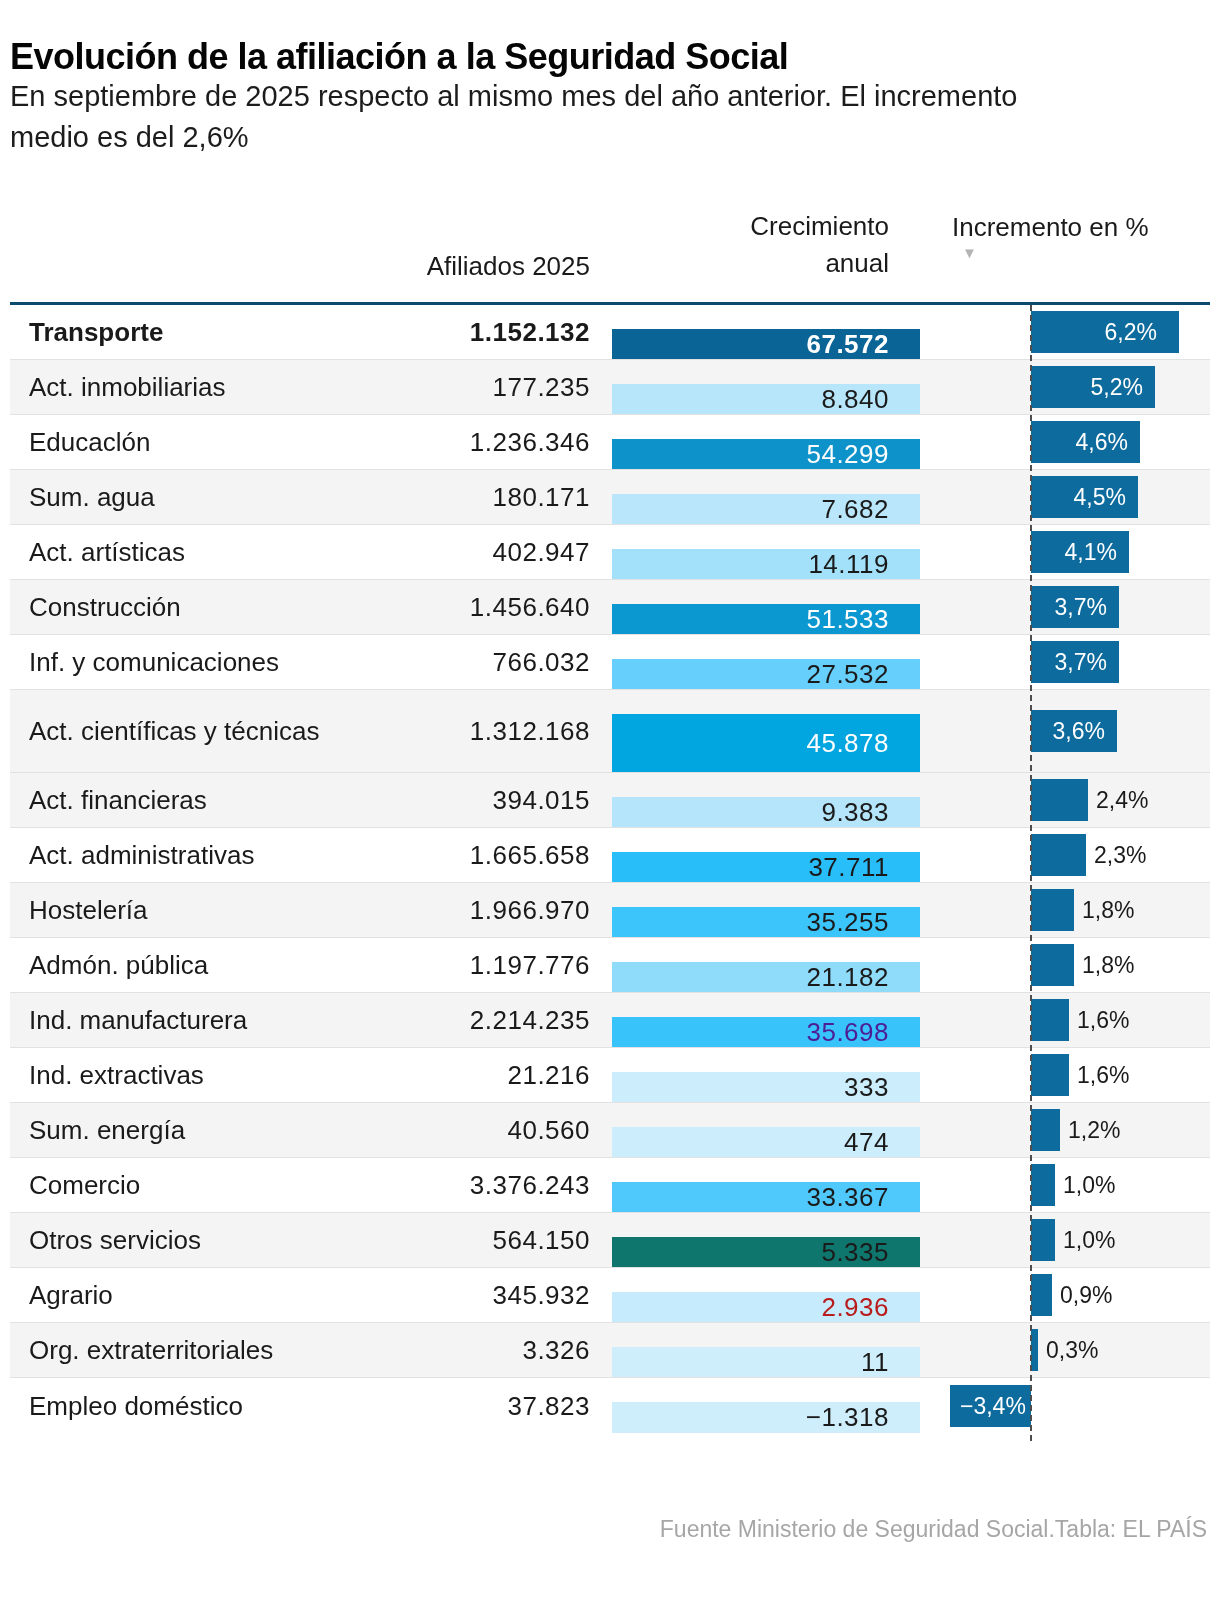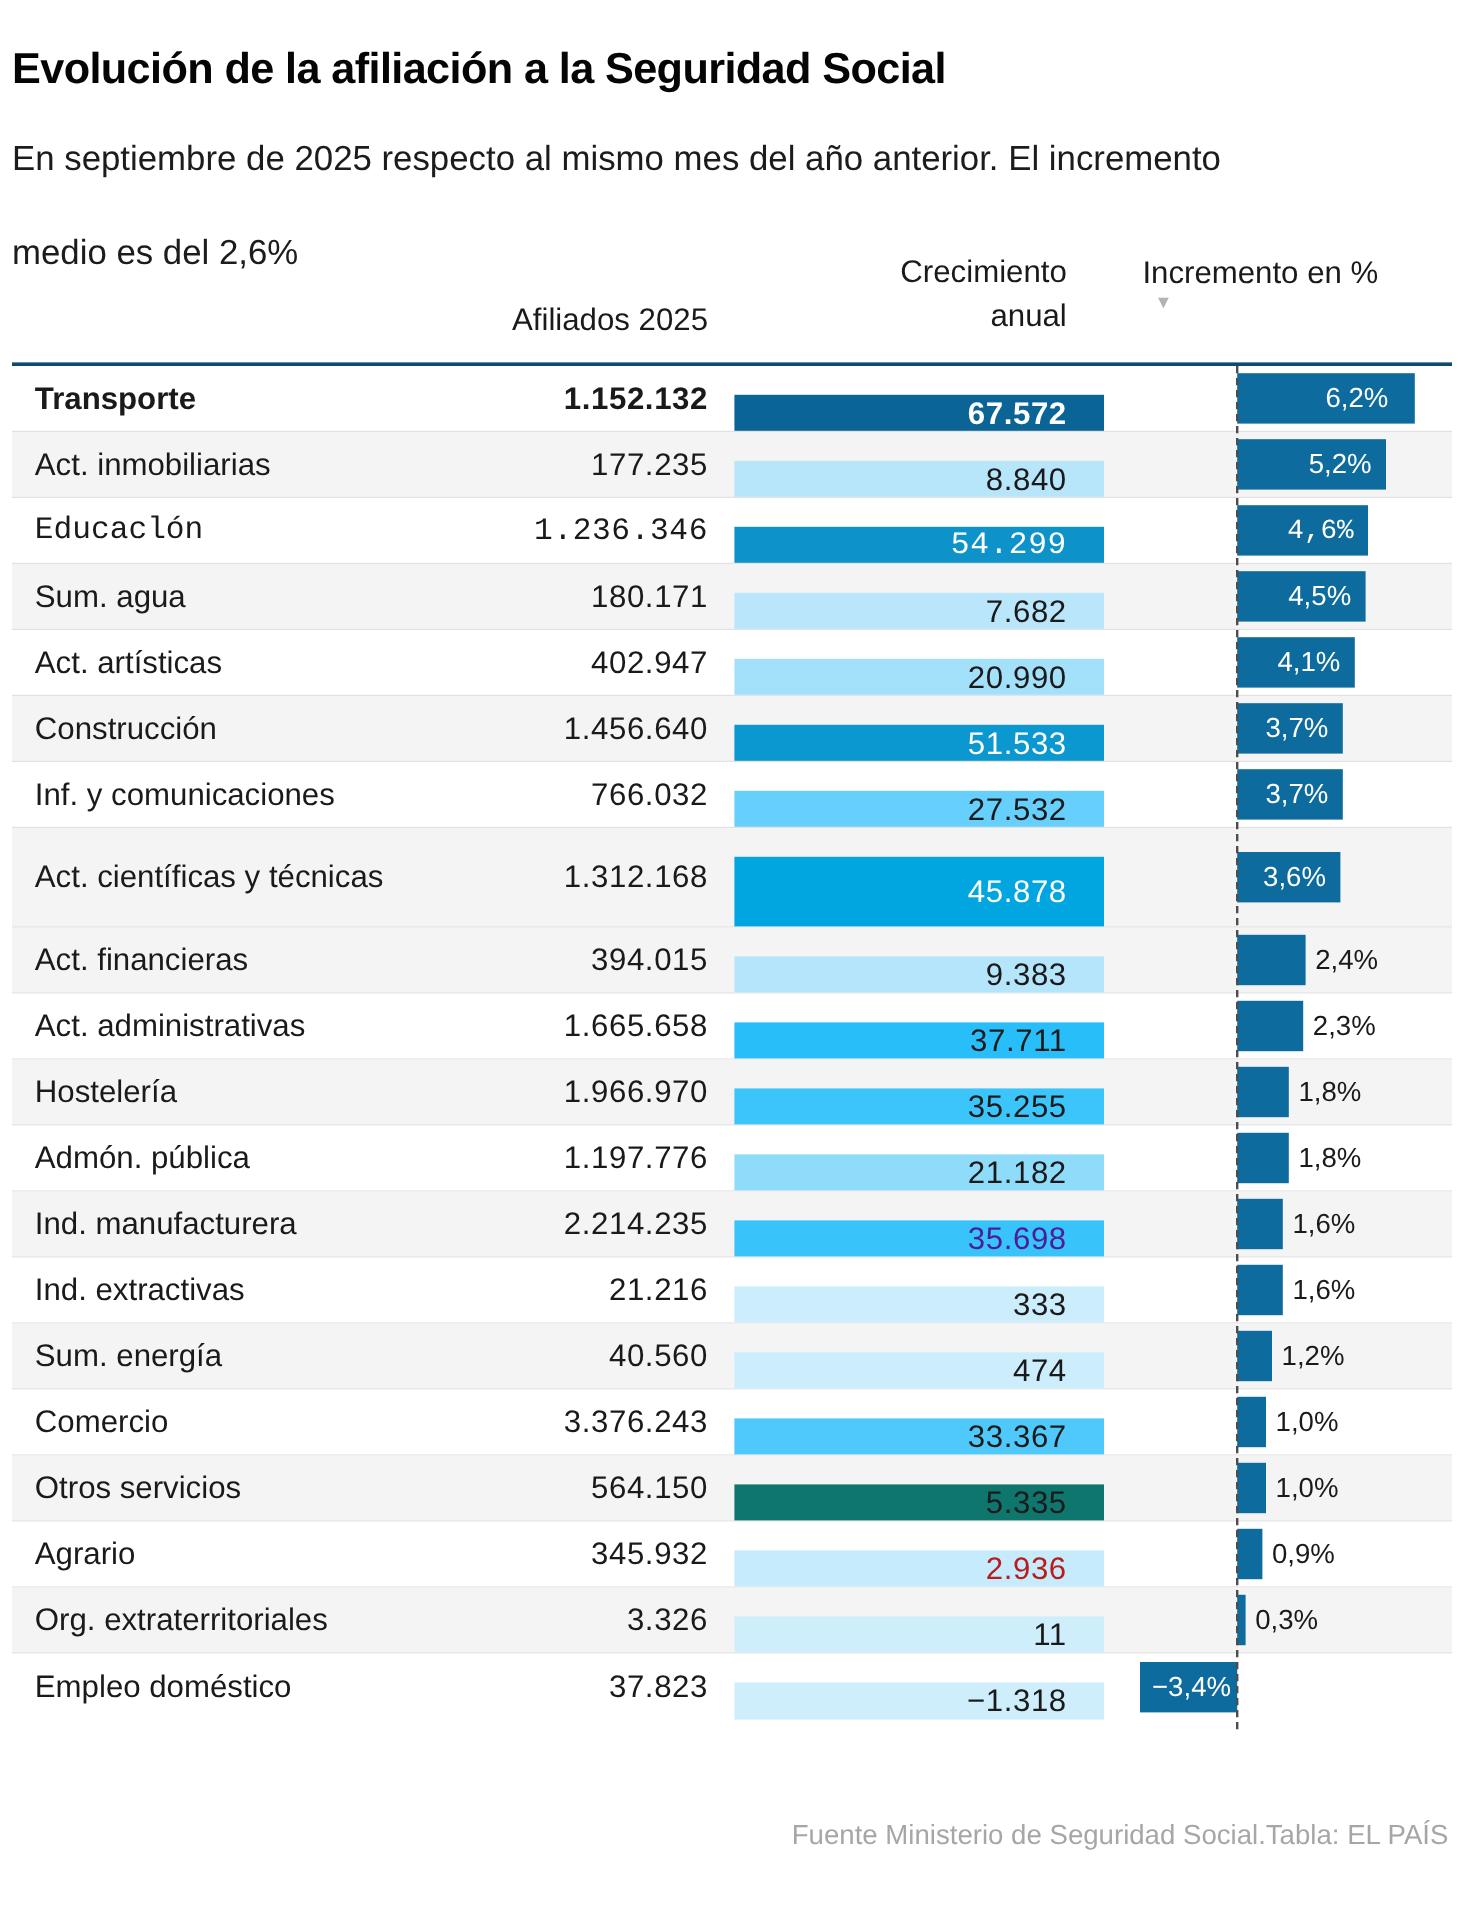--- a/index.html
+++ b/index.html
@@ -8,21 +8,21 @@
     font-family:"Liberation Sans","DejaVu Sans",sans-serif;color:#1a1a1a;
   }
   .title{
     position:absolute;left:10px;top:12px;width:1200px;
     font-size:36px;font-weight:700;letter-spacing:-0.5px;color:#050505;
   }
   .subtitle{
     position:absolute;left:10px;top:76px;width:1180px;
     font-size:29px;line-height:41px;color:#1c1c1c;
   }
-  .subtitle div{white-space:nowrap;margin-top:37px;}
+  .subtitle div{white-space:nowrap;}
   .header{position:absolute;left:10px;top:0;width:1200px;height:296px;font-size:26px;}
   .h-afiliados{position:absolute;left:350px;width:230px;bottom:14px;text-align:right;}
   .h-crecimiento{position:absolute;left:719px;width:160px;bottom:14px;text-align:right;line-height:37px;}
   .h-incremento{position:absolute;left:942px;top:212px;}
   .sort-tri{position:absolute;left:952px;top:244px;font-size:15px;color:#b3b3b3;line-height:18px;}
   .table{
     position:absolute;left:10px;top:302px;width:1200px;
     border-top:3px solid #0c4a6e;
   }
   .axis{
@@ -88,38 +88,38 @@
         <div class="bar" style="background: rgb(14, 107, 158); width: 148px; left: 1021px;"></div>
         <div class="pct" style="left: 1011px; width: 136px; text-align: right; color: rgb(255, 255, 255);">6,2%</div>
       </div>
       <div class="row stripe" style="height: 55px; background: rgb(244, 244, 244);">
         <div class="sector">Act. inmobiliarias</div>
         <div class="afil">177.235</div>
         <div class="grow" style="background: rgb(183, 229, 250); color: rgb(26, 26, 26);">8.840</div>
         <div class="bar" style="background: rgb(14, 107, 158); width: 124px; left: 1021px;"></div>
         <div class="pct" style="left: 1021px; width: 112px; text-align: right; color: rgb(255, 255, 255);">5,2%</div>
       </div>
-      <div class="row" style="height: 55px; background: rgb(255, 255, 255); font-family: Liberation Mono, monospace;">
+      <div class="row" style="height: 55px; background: rgb(255, 255, 255);">
         <div class="sector">Educaclón</div>
         <div class="afil">1.236.346</div>
         <div class="grow" style="background: rgb(13, 147, 201); color: rgb(255, 255, 255);">54.299</div>
         <div class="bar" style="background: rgb(14, 107, 158); width: 109px; left: 1021px;"></div>
         <div class="pct" style="left: 1021px; width: 97px; text-align: right; color: rgb(255, 255, 255);">4,6%</div>
       </div>
       <div class="row stripe" style="height: 55px; background: rgb(244, 244, 244);">
         <div class="sector">Sum. agua</div>
         <div class="afil">180.171</div>
         <div class="grow" style="background: rgb(185, 230, 250); color: rgb(26, 26, 26);">7.682</div>
         <div class="bar" style="background: rgb(14, 107, 158); width: 107px; left: 1021px;"></div>
         <div class="pct" style="left: 1021px; width: 95px; text-align: right; color: rgb(255, 255, 255);">4,5%</div>
       </div>
       <div class="row" style="height: 55px; background: rgb(255, 255, 255);">
         <div class="sector">Act. artísticas</div>
         <div class="afil">402.947</div>
-        <div class="grow" style="background: rgb(163, 224, 250); color: rgb(26, 26, 26);">20.990</div>
+        <div class="grow" style="background: rgb(163, 224, 250); color: rgb(26, 26, 26);">14.119</div>
         <div class="bar" style="background: rgb(14, 107, 158); width: 98px; left: 1021px;"></div>
         <div class="pct" style="left: 1021px; width: 86px; text-align: right; color: rgb(255, 255, 255);">4,1%</div>
       </div>
       <div class="row stripe" style="height: 55px; background: rgb(244, 244, 244);">
         <div class="sector">Construcción</div>
         <div class="afil">1.456.640</div>
         <div class="grow" style="background: rgb(11, 151, 207); color: rgb(255, 255, 255);">51.533</div>
         <div class="bar" style="background: rgb(14, 107, 158); width: 88px; left: 1021px;"></div>
         <div class="pct" style="left: 1021px; width: 76px; text-align: right; color: rgb(255, 255, 255);">3,7%</div>
       </div>

